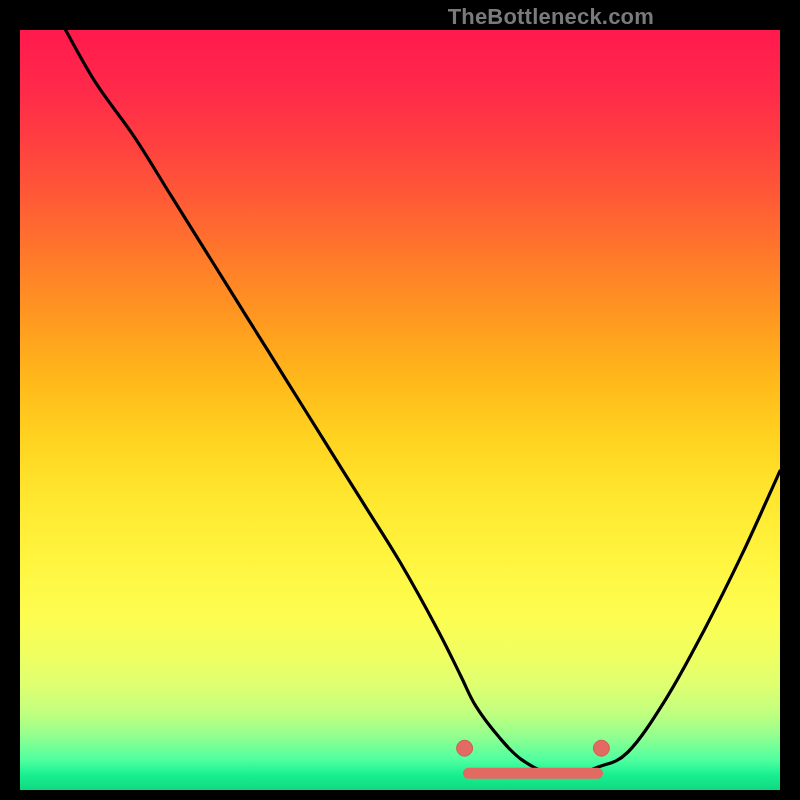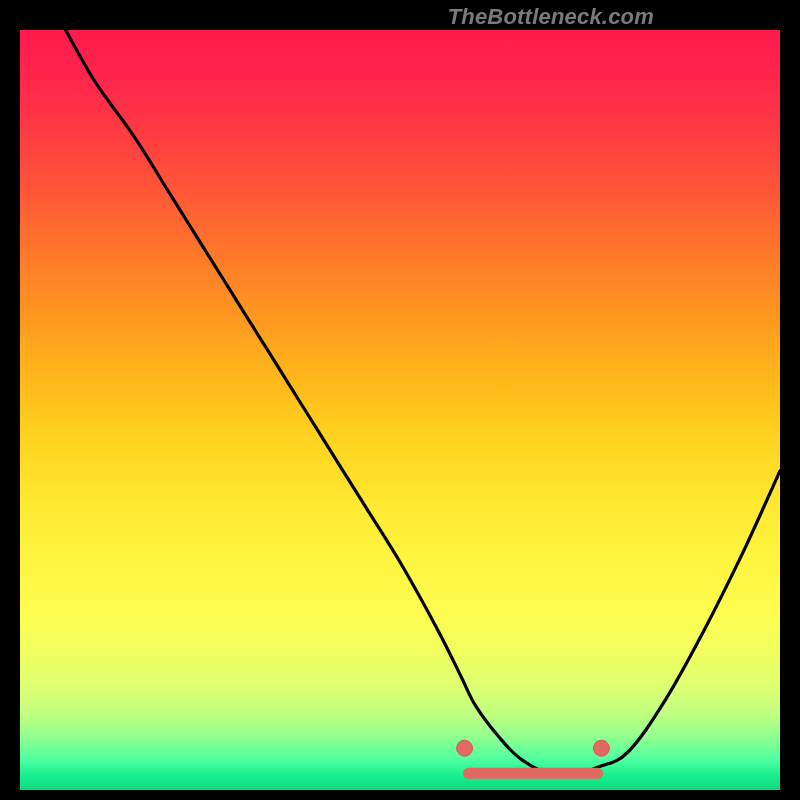--- a/index.html
+++ b/index.html
@@ -8,21 +8,20 @@
     width: 800px;
     height: 800px;
     background: #000;
     overflow: hidden;
   }
   .chart-container {
     position: relative;
     width: 668px;
     height: 800px;
     background: #000;
-    font-style: italic;
   }
   .plot-area {
     position: absolute;
     left: 20px;
     top: 30px;
     width: 760px;
     height: 760px;
     background: linear-gradient(to bottom,
       #ff1a4d 0%,
       #ff2a4a 8%,

